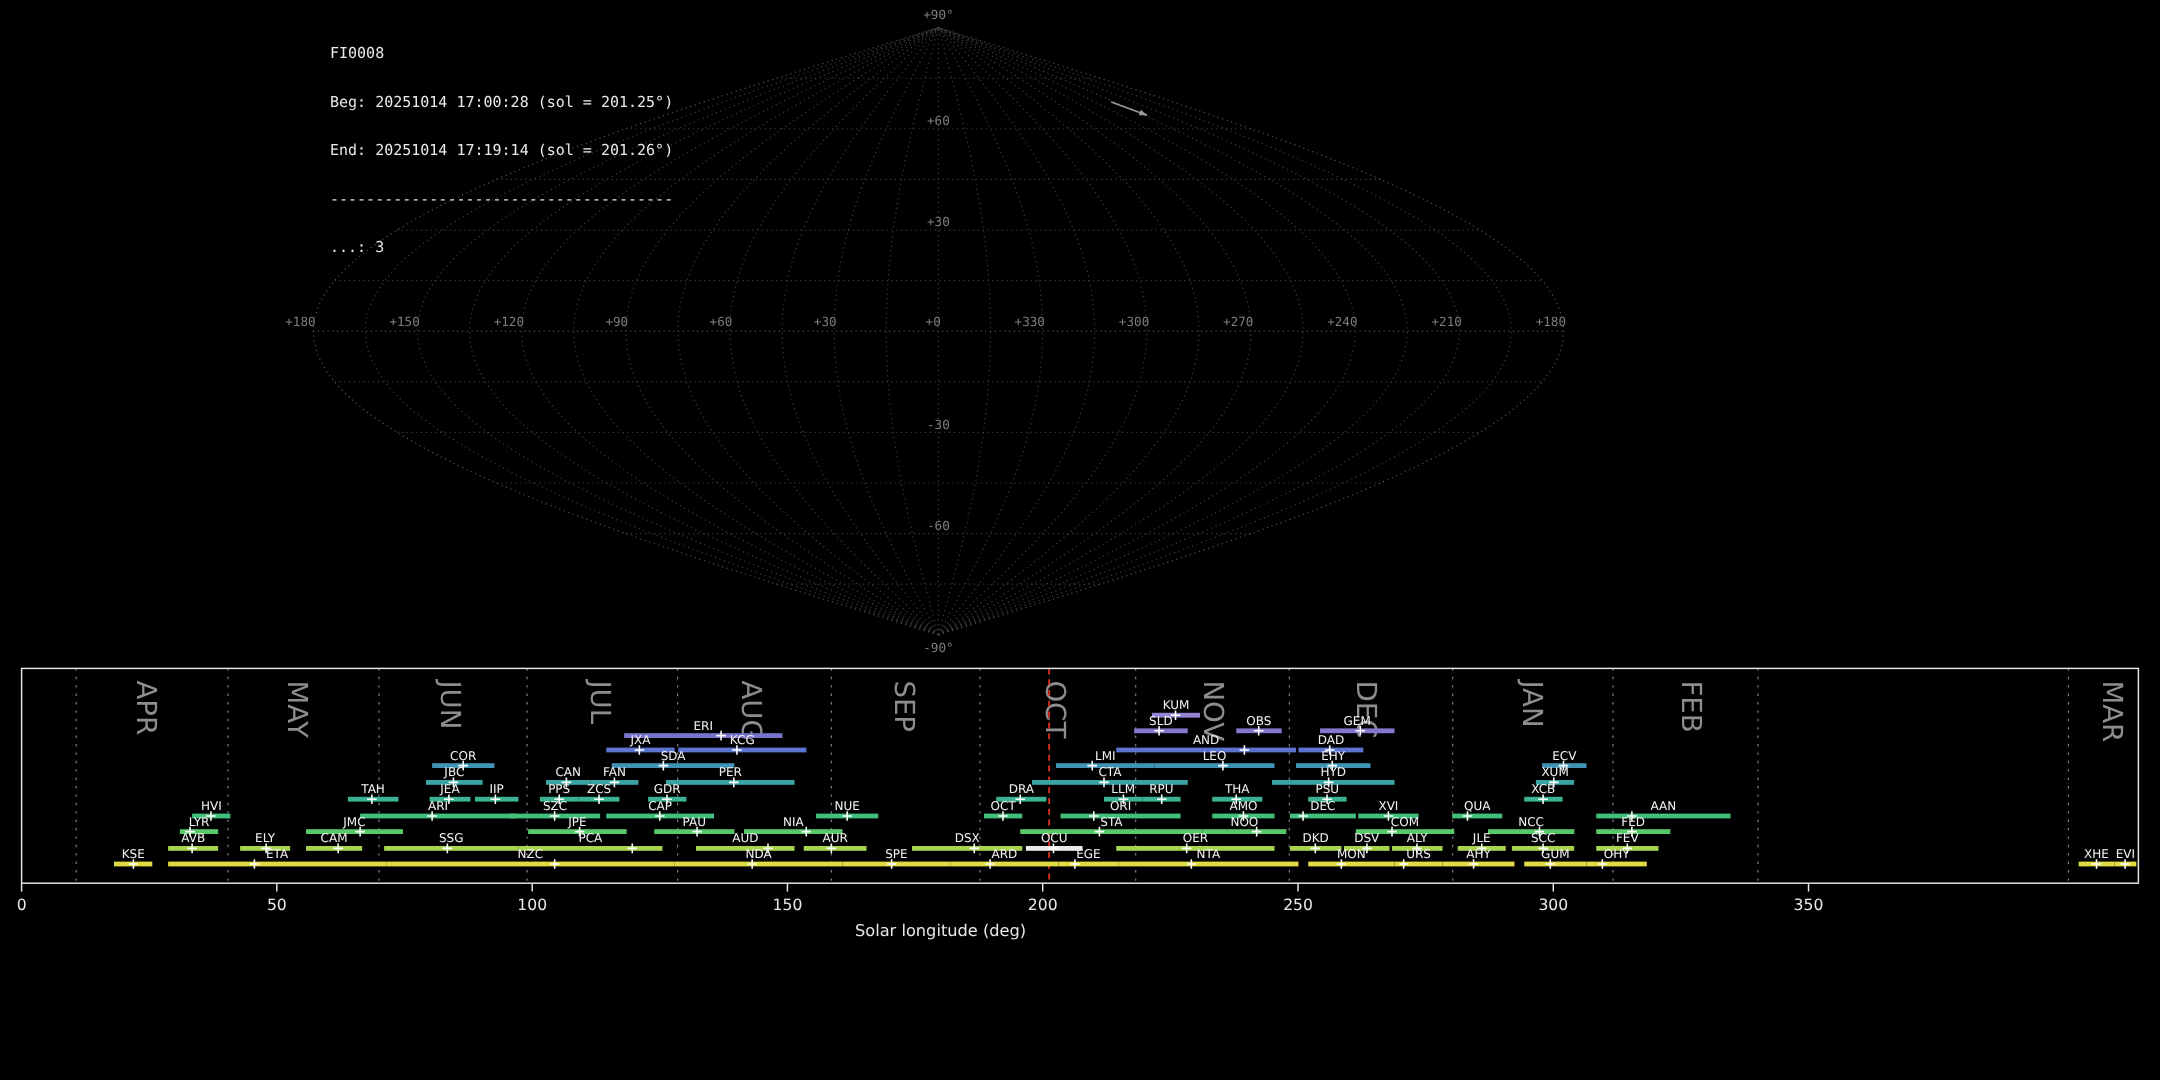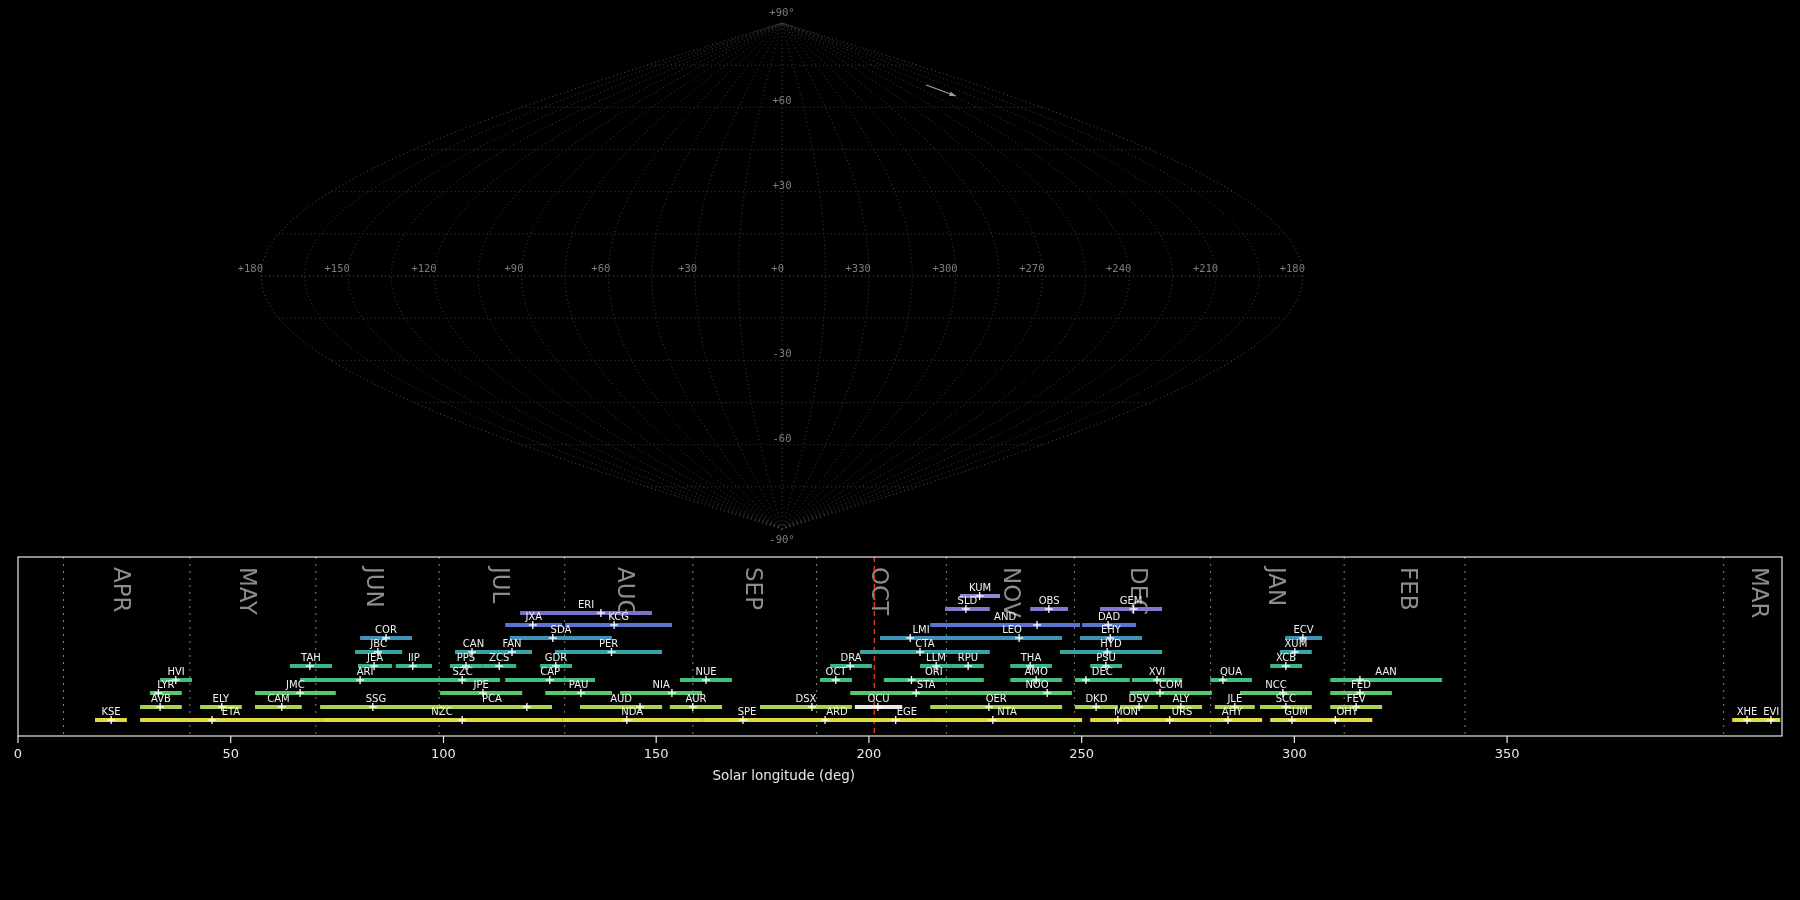--- a/index.html
+++ b/index.html
@@ -10,20 +10,27 @@
             font-family:"DejaVu Sans Mono",monospace;font-size:12.5px;line-height:13.5px;
             white-space:pre;z-index:3;}
   .mono{font-family:"DejaVu Sans Mono",monospace;}
   .sans{font-family:"DejaVu Sans",sans-serif;}
 </style>
 </head>
 <body>
 
 <div id="stage">
 
+  <div id="obs-info">
+    <div>FI0008</div>
+    <div>Beg: 20251014 17:00:28 (sol = 201.25°)</div>
+    <div>End: 20251014 17:19:14 (sol = 201.26°)</div>
+    <div>--------------------------------------</div>
+    <div>...: 3</div>
+  </div>
 
   <svg id="sky-map" width="1800" height="900" viewBox="0 0 1800 900">
       <g fill="none" stroke-dasharray="1,3" stroke-width="1">
         <line x1="647.2" y1="486.8" x2="916.8" y2="486.8" stroke="#3e3e3e"></line>
         <line x1="521.5" y1="444.7" x2="1042.5" y2="444.7" stroke="#3e3e3e"></line>
         <line x1="413.6" y1="402.5" x2="1150.4" y2="402.5" stroke="#3e3e3e"></line>
         <line x1="330.8" y1="360.3" x2="1233.2" y2="360.3" stroke="#3e3e3e"></line>
         <line x1="278.8" y1="318.2" x2="1285.2" y2="318.2" stroke="#3e3e3e"></line>
         <line x1="261.0" y1="276.0" x2="1303.0" y2="276.0" stroke="#525252"></line>
         <line x1="278.8" y1="233.8" x2="1285.2" y2="233.8" stroke="#3e3e3e"></line>

